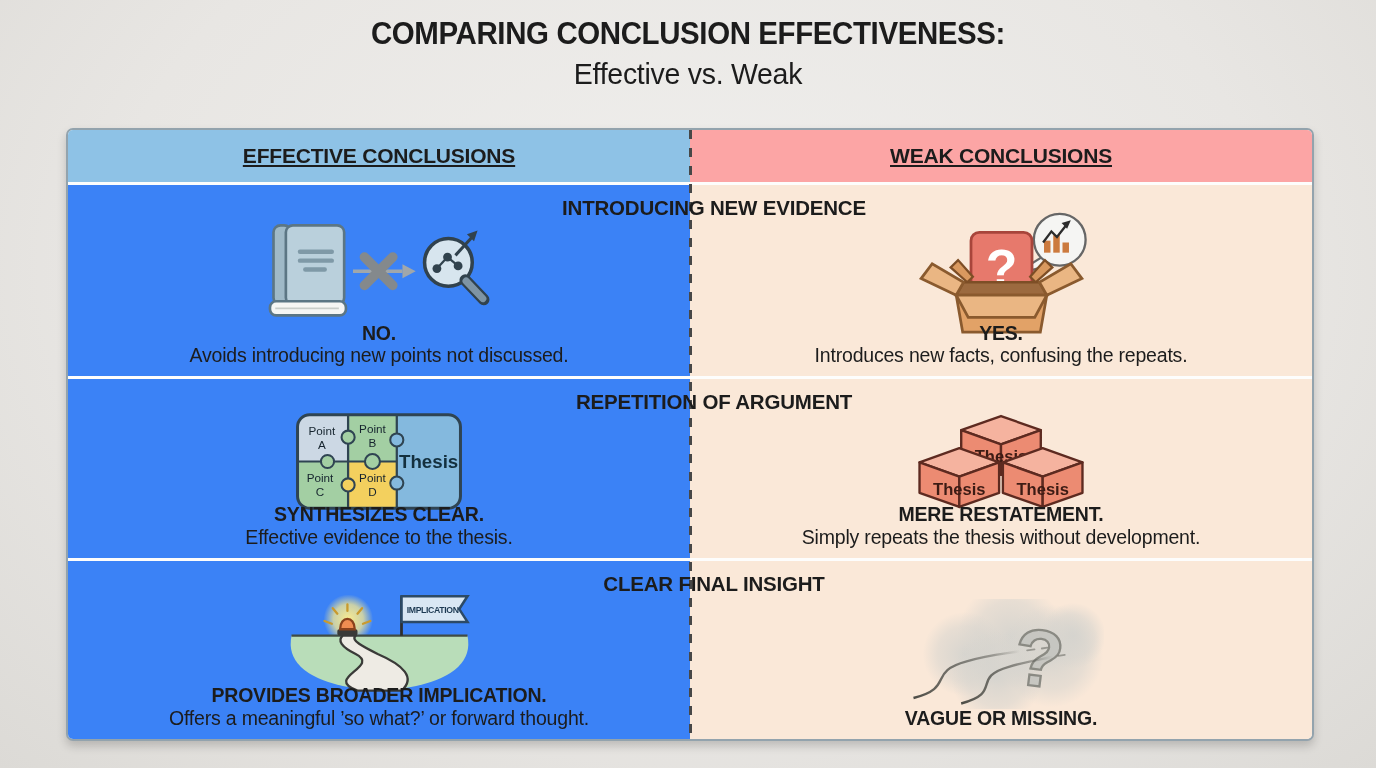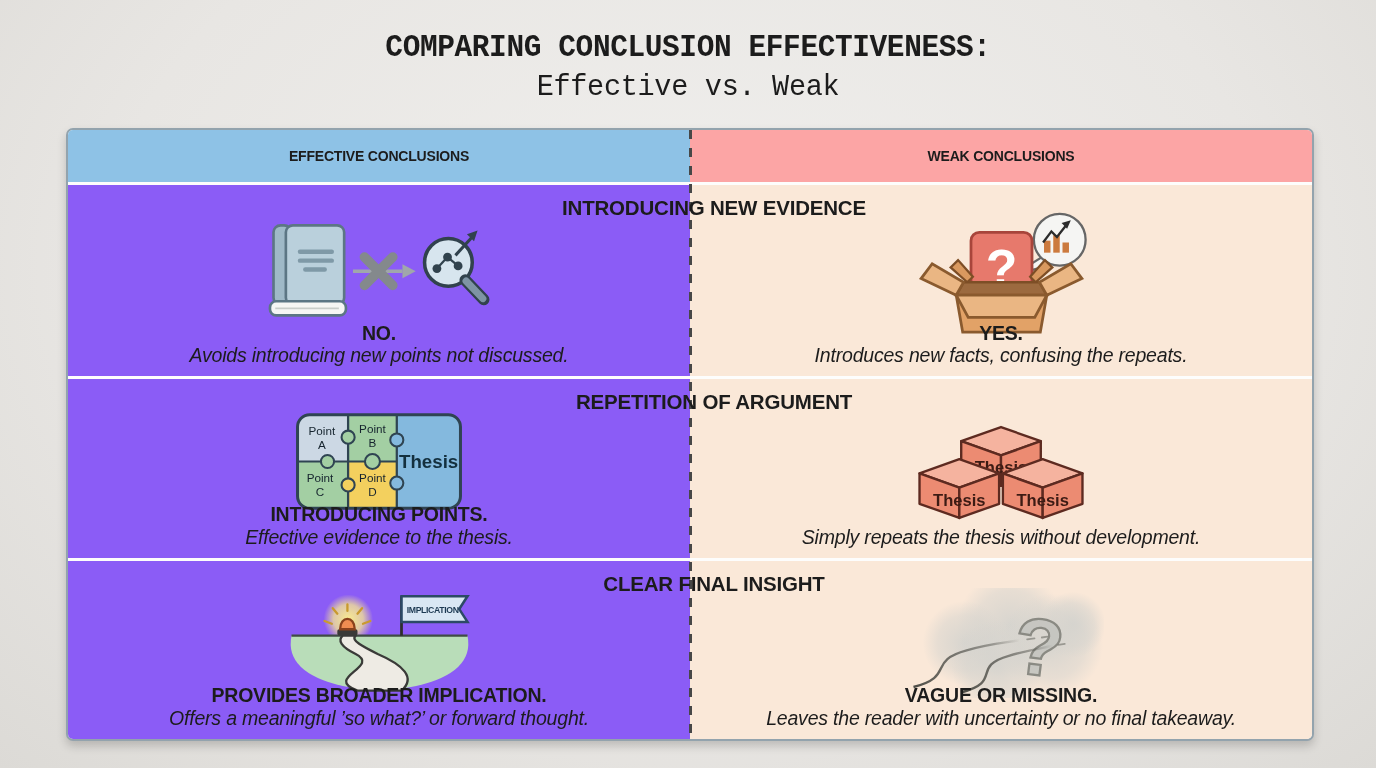--- a/index.html
+++ b/index.html
@@ -1,49 +1,49 @@
 <!DOCTYPE html>
 <html><head>
 <meta charset="utf-8">
 <style>
   html,body{margin:0;padding:0;}
   body{
     width:1376px;height:768px;position:relative;overflow:hidden;
     background:radial-gradient(ellipse at 50% 35%, #f0efed 0%, #e8e6e3 60%, #dcdad6 100%);
     font-family:"Liberation Sans", sans-serif;color:#1c1c1c;
   }
-  .title-wrap{text-align:center;padding-top:30px;font-family:Liberation Mono, monospace;}
+  .title-wrap{text-align:center;padding-top:16px;}
   .title-line1{font-size:31px;font-weight:700;letter-spacing:-0.4px;transform:scaleX(.95);}
   .title-line2{font-size:30px;font-weight:400;margin-top:5px;letter-spacing:-0.3px;transform:scaleX(.95);}
 
   .panel{
     position:absolute;left:66px;top:128px;width:1244px;height:609px;
     border:2px solid #93a3ad;border-radius:7px;overflow:hidden;
     box-shadow:0 5px 10px rgba(0,0,0,.18);
     display:flex;flex-direction:column;background:#fff;
   }
   .header-row{display:flex;flex:52 0 0;min-height:0;}
   .header-cell{flex:1;display:flex;align-items:center;justify-content:center;
-    font-size:14px;font-weight:700;letter-spacing:-0.2px;}
+    font-size:21px;font-weight:700;letter-spacing:-0.2px;text-decoration:underline;}
   .header-cell.effective{background:#8ec2e6;}
   .header-cell.weak{background:#fca5a5;}
   .separator{flex:3 0 0;min-height:3px;background:#fdfdfc;}
 
   .body-row{position:relative;display:flex;min-height:0;}
   .category{position:absolute;top:11px;left:0;right:0;text-align:center;
     font-size:20.5px;font-weight:700;letter-spacing:-0.2px;z-index:3;margin-left:48px;}
   .half{flex:1;display:flex;flex-direction:column;align-items:center;
     padding:40px 20px 9px;min-height:0;}
-  .half.effective{background:#8b5cf6;}
+  .half.effective{background:#3b82f6;}
   .half.weak{background:#fae8d8;}
   .icon-area{flex:1 1 auto;min-height:0;display:flex;align-items:center;justify-content:center;}
   .icon-area svg{display:block;}
   .cell-text{text-align:center;line-height:1.17;flex-shrink:0;}
   .cell-label{font-size:19.5px;font-weight:700;letter-spacing:-0.2px;}
-  .cell-desc{font-size:19.5px;font-weight:400;letter-spacing:-0.2px;font-style:italic;}
+  .cell-desc{font-size:19.5px;font-weight:400;letter-spacing:-0.2px;}
 
   .center-dash{position:absolute;top:0;bottom:0;left:calc(50% - 1.5px);width:3px;
     background:repeating-linear-gradient(to bottom,#474747 0 9px,transparent 9px 18px);
     z-index:2;}
 </style>
 </head>
 <body>
 
 <div class="title-wrap">
   <div class="title-line1">COMPARING CONCLUSION EFFECTIVENESS:</div>
@@ -164,21 +164,21 @@
           <text x="32" y="77" text-anchor="middle" font-size="12.5" fill="#16242e">
             <tspan x="32">Point</tspan><tspan x="32" dy="15">C</tspan>
           </text>
           <text x="88" y="77" text-anchor="middle" font-size="12.5" fill="#16242e">
             <tspan x="88">Point</tspan><tspan x="88" dy="15">D</tspan>
           </text>
           <text x="148" y="62" text-anchor="middle" font-size="20" font-weight="700" fill="#14303f">Thesis</text>
         </svg>
       </div>
       <div class="cell-text">
-        <div class="cell-label">INTRODUCING POINTS.</div>
+        <div class="cell-label">SYNTHESIZES CLEAR.</div>
         <div class="cell-desc">Effective evidence to the thesis.</div>
       </div>
     </div>
     <div class="half weak">
       <div class="icon-area">
         <svg width="180" height="95" viewBox="0 0 190 100">
           <g stroke="#5d2a20" stroke-width="2.5" stroke-linejoin="round">
 
             <polygon points="53,17 95,2 137,17 95,32" fill="#f5b39f"></polygon>
             <polygon points="53,17 95,32 95,64 53,49" fill="#ec8b72"></polygon>
@@ -193,20 +193,21 @@
 
             <polygon points="97,51 139,36 181,51 139,66" fill="#f5b39f"></polygon>
             <polygon points="97,51 139,66 139,98 97,83" fill="#ec8b72"></polygon>
             <polygon points="181,51 139,66 139,98 181,83" fill="#ec8b72"></polygon>
           </g>
           <text x="51" y="85" text-anchor="middle" font-size="17.5" font-weight="700" fill="#3c1b14">Thesis</text>
           <text x="139" y="85" text-anchor="middle" font-size="17.5" font-weight="700" fill="#3c1b14">Thesis</text>
         </svg>
       </div>
       <div class="cell-text">
+        <div class="cell-label">MERE RESTATEMENT.</div>
         <div class="cell-desc">Simply repeats the thesis without development.</div>
       </div>
     </div>
   </div>
 
   <div class="separator"></div>
 
   <div class="body-row" style="flex:177 0 0;">
     <div class="category">CLEAR FINAL INSIGHT</div>
     <div class="half effective">
@@ -269,19 +270,18 @@
           <path d="M66 114 C 112 102 76 86 118 74 C 138 68 152 66 166 63" fill="none" stroke="url(#rf)" stroke-width="2.6"></path>
           <g stroke="#6f6f68" stroke-width="2" stroke-linecap="round" opacity=".6">
             <line x1="138" y1="56" x2="146" y2="55"></line>
             <line x1="154" y1="54" x2="160" y2="53"></line>
             <line x1="172" y1="62" x2="179" y2="61"></line>
           </g>
         </svg>
       </div>
       <div class="cell-text">
         <div class="cell-label">VAGUE OR MISSING.</div>
-        <div class="cell-desc">Leaves the reader with uncertainty or no final takeaway.</div>
       </div>
     </div>
   </div>
 
   <div class="center-dash"></div>
 </div>
 
 </body></html>

